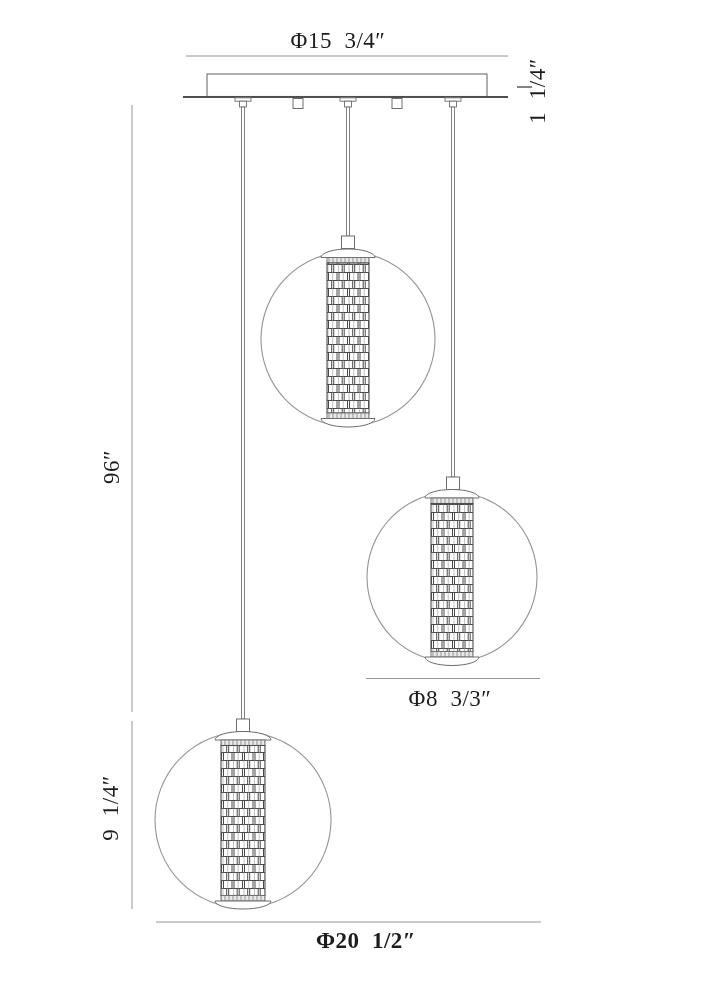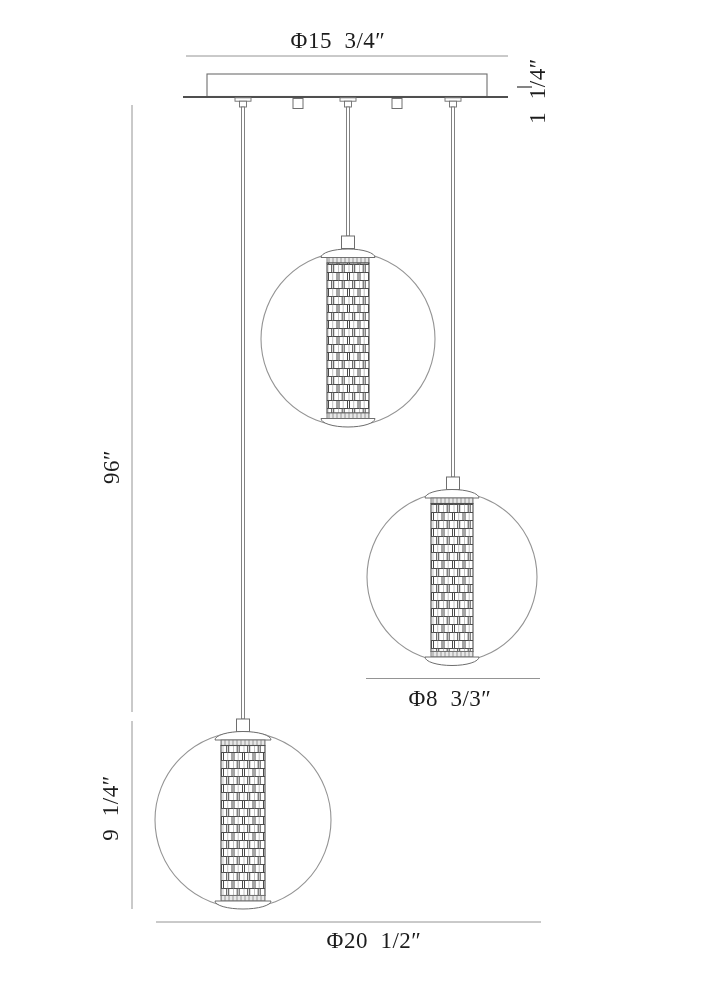--- a/index.html
+++ b/index.html
@@ -115,15 +115,15 @@
   <div class="dim-label" style="left:338px;top:40px;">Φ15  3/4″</div>
 
   <div class="dim-label vert" style="left:537px;top:91px;">1  1/4″</div>
 
   <div class="dim-label vert" style="left:111px;top:467px;">96″</div>
 
   <div class="dim-label vert" style="left:110px;top:808px;">9  1/4″</div>
 
   <div class="dim-label" style="left:450px;top:698px;">Φ8  3/3″</div>
 
-  <div class="dim-label" style="left:374px;top:940px;">Φ20  1/2″</div>
+  <div class="dim-label" style="left:366px;top:940px;font-weight:bold;">Φ20  1/2″</div>
 
 </div>
 
 </body></html>

